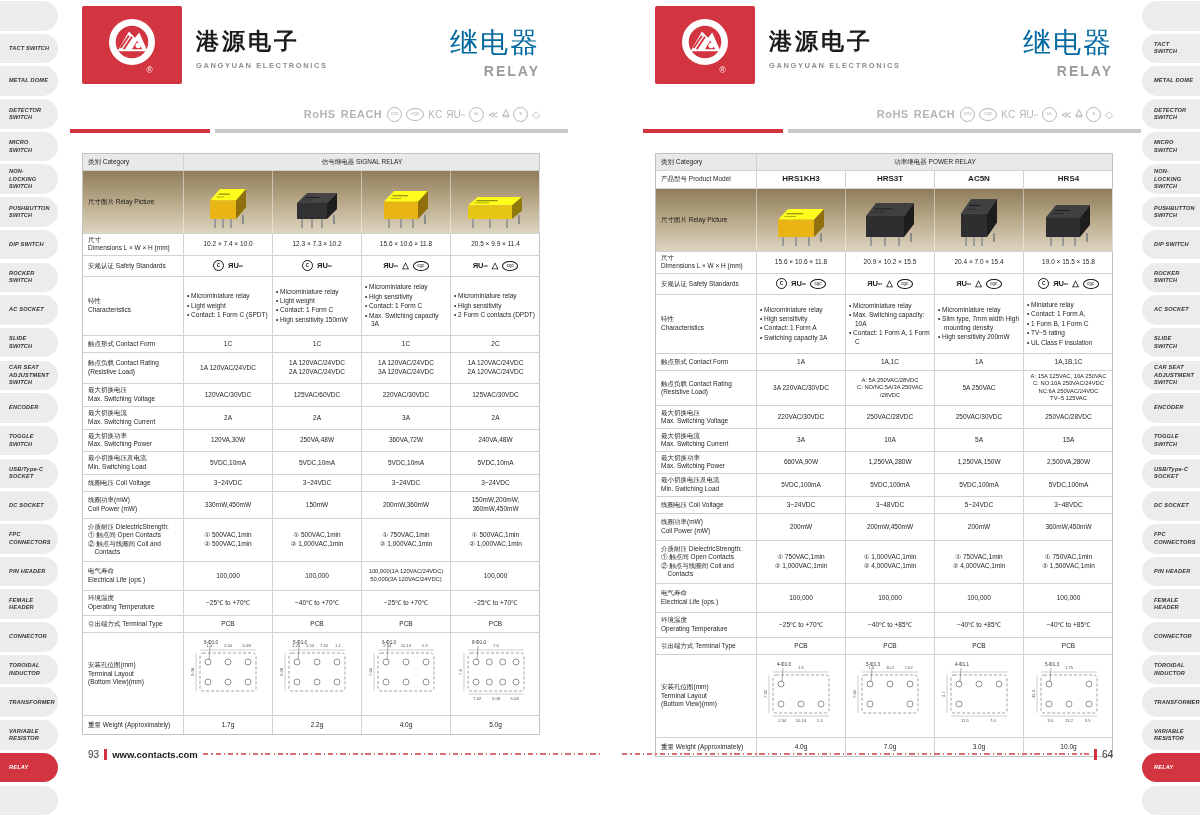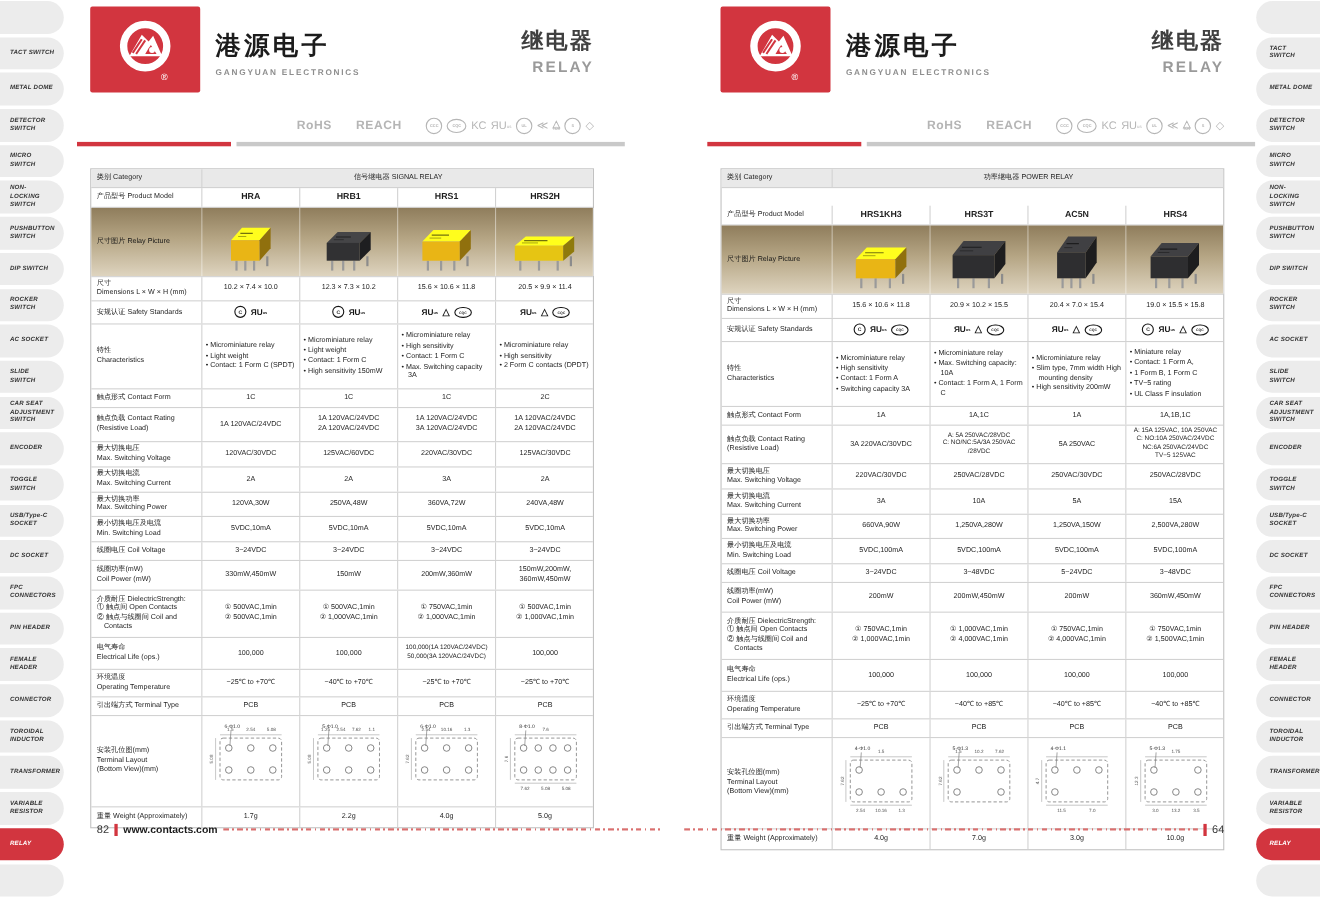--- a/index.html
+++ b/index.html
@@ -20,25 +20,25 @@
   
   .page{position:absolute;top:0;width:458px;height:819px;}
   #page-left{left:82px;} #page-right{left:655px;}
 
   .logo-box{position:absolute;left:0;top:6px;width:100px;height:78px;background:#d2353f;
             border-radius:2px;display:flex;align-items:center;justify-content:center;}
   .brand{position:absolute;left:114px;top:26px;}
   .brand-cn{font-size:23px;font-weight:700;letter-spacing:3px;color:#1c1c1c;}
   .brand-en{font-size:7.5px;letter-spacing:1.6px;color:#8e8e8e;margin-top:4px;font-weight:700;}
   .doc-title{position:absolute;right:0;top:24px;text-align:right;}
-  .doc-title-cn{font-size:20px;font-weight:700;color:#404040;letter-spacing:2px;}
+  .doc-title-cn{font-size:28px;font-weight:400;color:#0369a1;letter-spacing:2px;}
   .doc-title-en{font-size:14px;font-weight:700;color:#9a9a9a;letter-spacing:2px;margin-top:1px;}
 
   .cert-row{position:absolute;top:105px;right:0;height:18px;display:flex;align-items:center;
-            gap:22px;color:#b5b5b5;}
+            gap:5px;color:#b5b5b5;}
   .cert-word{font-size:11px;font-weight:700;letter-spacing:.5px;}
   .cicon{display:inline-flex;align-items:center;justify-content:center;color:#b5b5b5;}
   .cicon.circ{width:13px;height:13px;border:1.4px solid #b5b5b5;border-radius:50%;font-size:3.6px;font-weight:700;}
   .cicon.oval{width:16px;height:11px;border:1.4px solid #b5b5b5;border-radius:50%;font-size:3.6px;font-weight:700;}
   .cicon.txt{font-size:10px;font-weight:400;}
   .cicon.tuv{flex-direction:column;font-size:3.4px;font-weight:700;line-height:1;}
   .cicon.tuv .tri{font-size:9px;line-height:.9;}
 
   .divider{position:absolute;top:129px;left:-12px;width:498px;display:flex;gap:5px;}
   .divider .red{width:140px;height:4px;background:#d2353f;}
@@ -266,29 +266,20 @@
     </div>
     <div class="divider">
       <span class="red"></span>
       <span class="gray"></span>
     </div>
     <div class="spec-table">
         <div class="tr cat" style="min-height: 16px;">
           <div class="cell label">类别 Category</div>
           <div class="cell" style="grid-column: 2 / 6; font-weight: 400;">信号继电器 SIGNAL RELAY</div>
         </div>
-        <div class="tr models" style="min-height: 17px;">
-          <div class="cell label">
-            <div>产品型号 Product Model</div>
-          </div>
-          <div class="cell mdl">HRA</div>
-          <div class="cell mdl">HRB1</div>
-          <div class="cell mdl">HRS1</div>
-          <div class="cell mdl">HRS2H</div>
-        </div>
         <div class="tr pics" style="min-height: 62px;">
           <div class="cell label">
             <div>尺寸图片 Relay Picture</div>
           </div>
           <div class="cell">
             <svg width="86" height="58" viewBox="0 0 86 58">
     <rect x="29" y="46" width="2" height="9" fill="#9a9a9a"></rect>
               <rect x="37" y="46" width="2" height="9" fill="#9a9a9a"></rect>
               <rect x="45" y="46" width="2" height="9" fill="#9a9a9a"></rect>
               <rect x="57" y="42" width="2" height="9" fill="#8c8c8c"></rect>
@@ -735,21 +726,21 @@
           </div>
           <div class="cell">
             <div>4.0g</div>
           </div>
           <div class="cell">
             <div>5.0g</div>
           </div>
         </div>
       </div>
     <div class="footer" style="left:6px;width:514px;">
-      <span class="num">82</span>
+      <span class="num">93</span>
       <span class="bar"></span>
       <span class="site">www.contacts.com</span>
       <span class="dashline"></span>
     </div>
   </div>
 
   <div class="page" id="page-right">
     <div class="logo-box">
       <svg width="62" height="62" viewBox="0 0 60 60">
         <circle cx="30" cy="27" r="19" fill="none" stroke="#fff" stroke-width="6.5"></circle>
@@ -786,21 +777,21 @@
     </div>
     <div class="divider">
       <span class="red"></span>
       <span class="gray"></span>
     </div>
     <div class="spec-table">
         <div class="tr cat" style="min-height: 16px;">
           <div class="cell label">类别 Category</div>
           <div class="cell" style="grid-column: 2 / 6; font-weight: 400;">功率继电器 POWER RELAY</div>
         </div>
-        <div class="tr models" style="min-height: 17px; margin-top: 16px;">
+        <div class="tr models" style="min-height: 17px;">
           <div class="cell label">
             <div>产品型号 Product Model</div>
           </div>
           <div class="cell mdl">HRS1KH3</div>
           <div class="cell mdl">HRS3T</div>
           <div class="cell mdl">AC5N</div>
           <div class="cell mdl">HRS4</div>
         </div>
         <div class="tr pics" style="min-height: 62px;">
           <div class="cell label">

